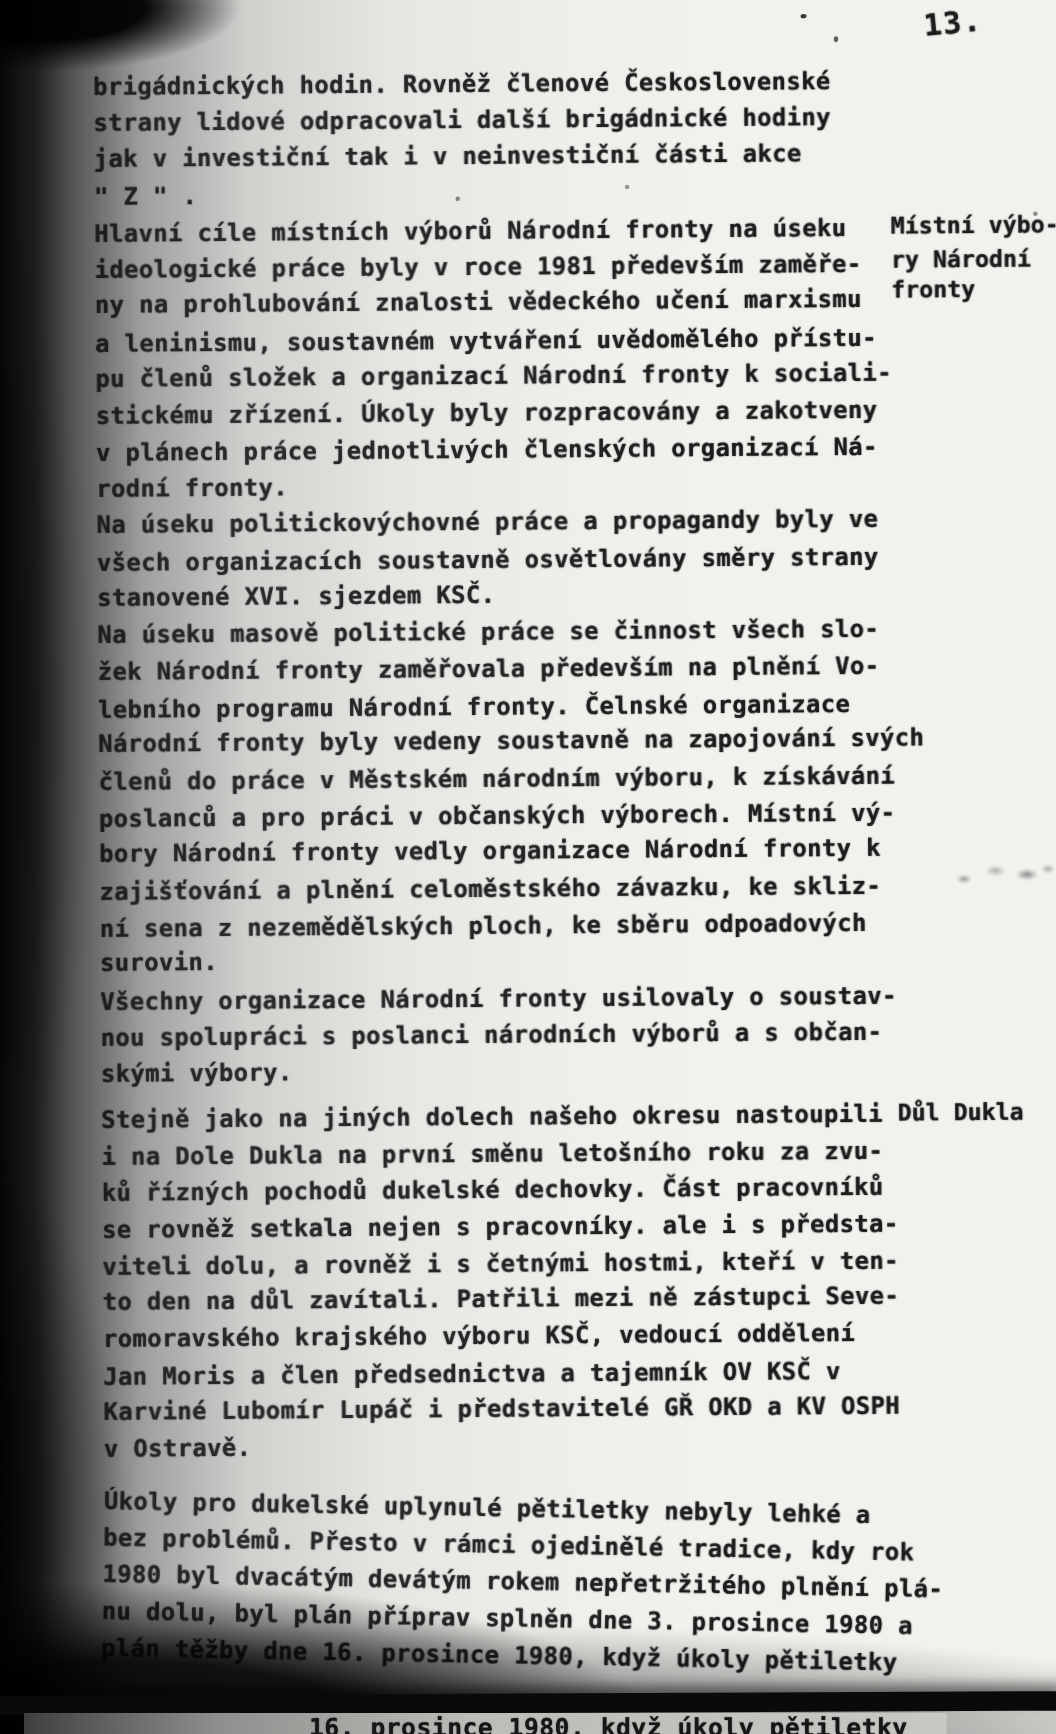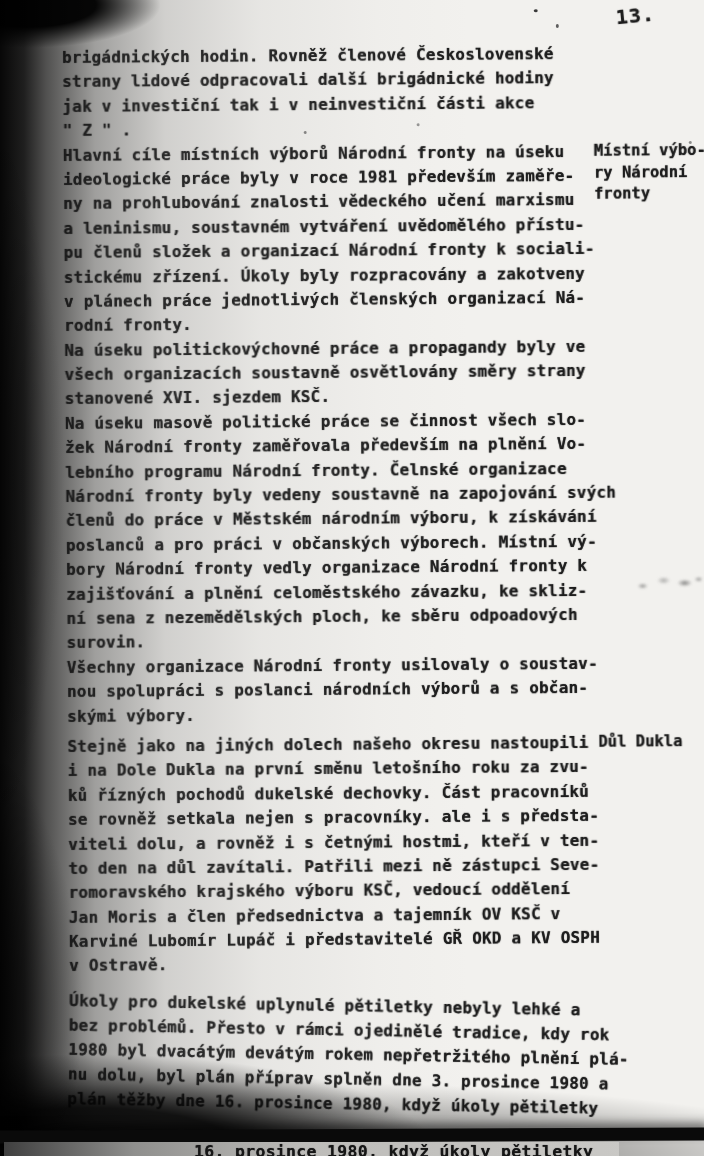--- a/index.html
+++ b/index.html
@@ -50,21 +50,21 @@
       radial-gradient(430px 120px at 90px 1150px,rgba(0,0,0,0.88) 35%,rgba(0,0,0,0) 80%),
       radial-gradient(700px 90px at 260px 1158px,rgba(0,0,0,0.45) 30%,rgba(0,0,0,0) 85%),
       linear-gradient(90deg,rgba(0,0,0,0.97) 0px,rgba(8,8,8,0.9) 24px,rgba(18,18,18,0.72) 46px,rgba(45,45,45,0.42) 95px,rgba(90,90,90,0.22) 165px,rgba(130,130,130,0.10) 260px,rgba(170,170,170,0.04) 380px,rgba(0,0,0,0) 470px);
   }
   .gutter-bar{
     position:absolute;left:-4px;top:1129px;width:712px;height:13px;z-index:6;
     background:#0a0a0a;transform:rotate(-0.25deg);
     box-shadow:0 -5px 8px rgba(0,0,0,0.45);
   }
   .next-strip{
-    position:absolute;left:4px;top:1142px;width:615px;height:14px;z-index:6;overflow:hidden;
+    position:absolute;left:16px;top:1142px;width:615px;height:14px;z-index:6;overflow:hidden;
     background:linear-gradient(90deg,#3f3f3f 0px,#8f8f8d 130px,#bdbcb9 300px,#cccbc8 704px);
   }
   .frag{position:absolute;left:190px;top:0;font-size:16.5px;letter-spacing:0.3px;color:#161616;filter:blur(0.5px);white-space:pre;}
 </style>
 </head>
 <body>
 
 <div class="page">
 
   <div class="text-layer">

